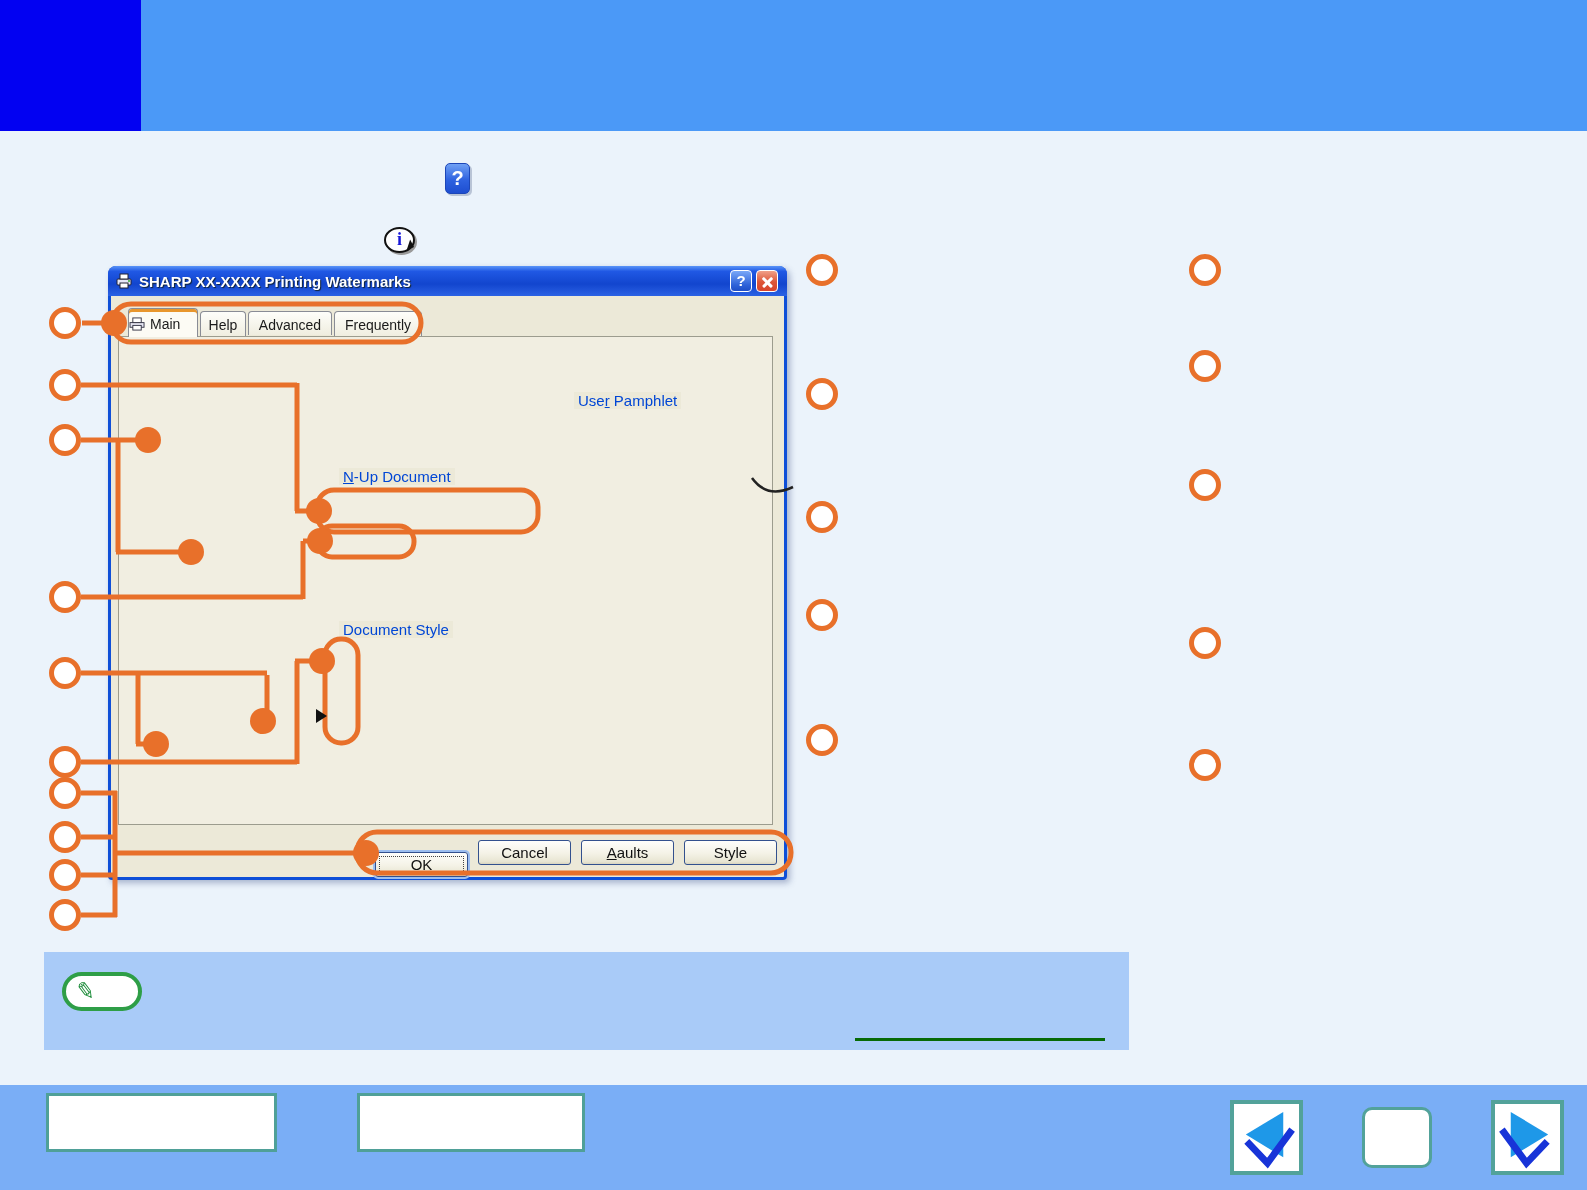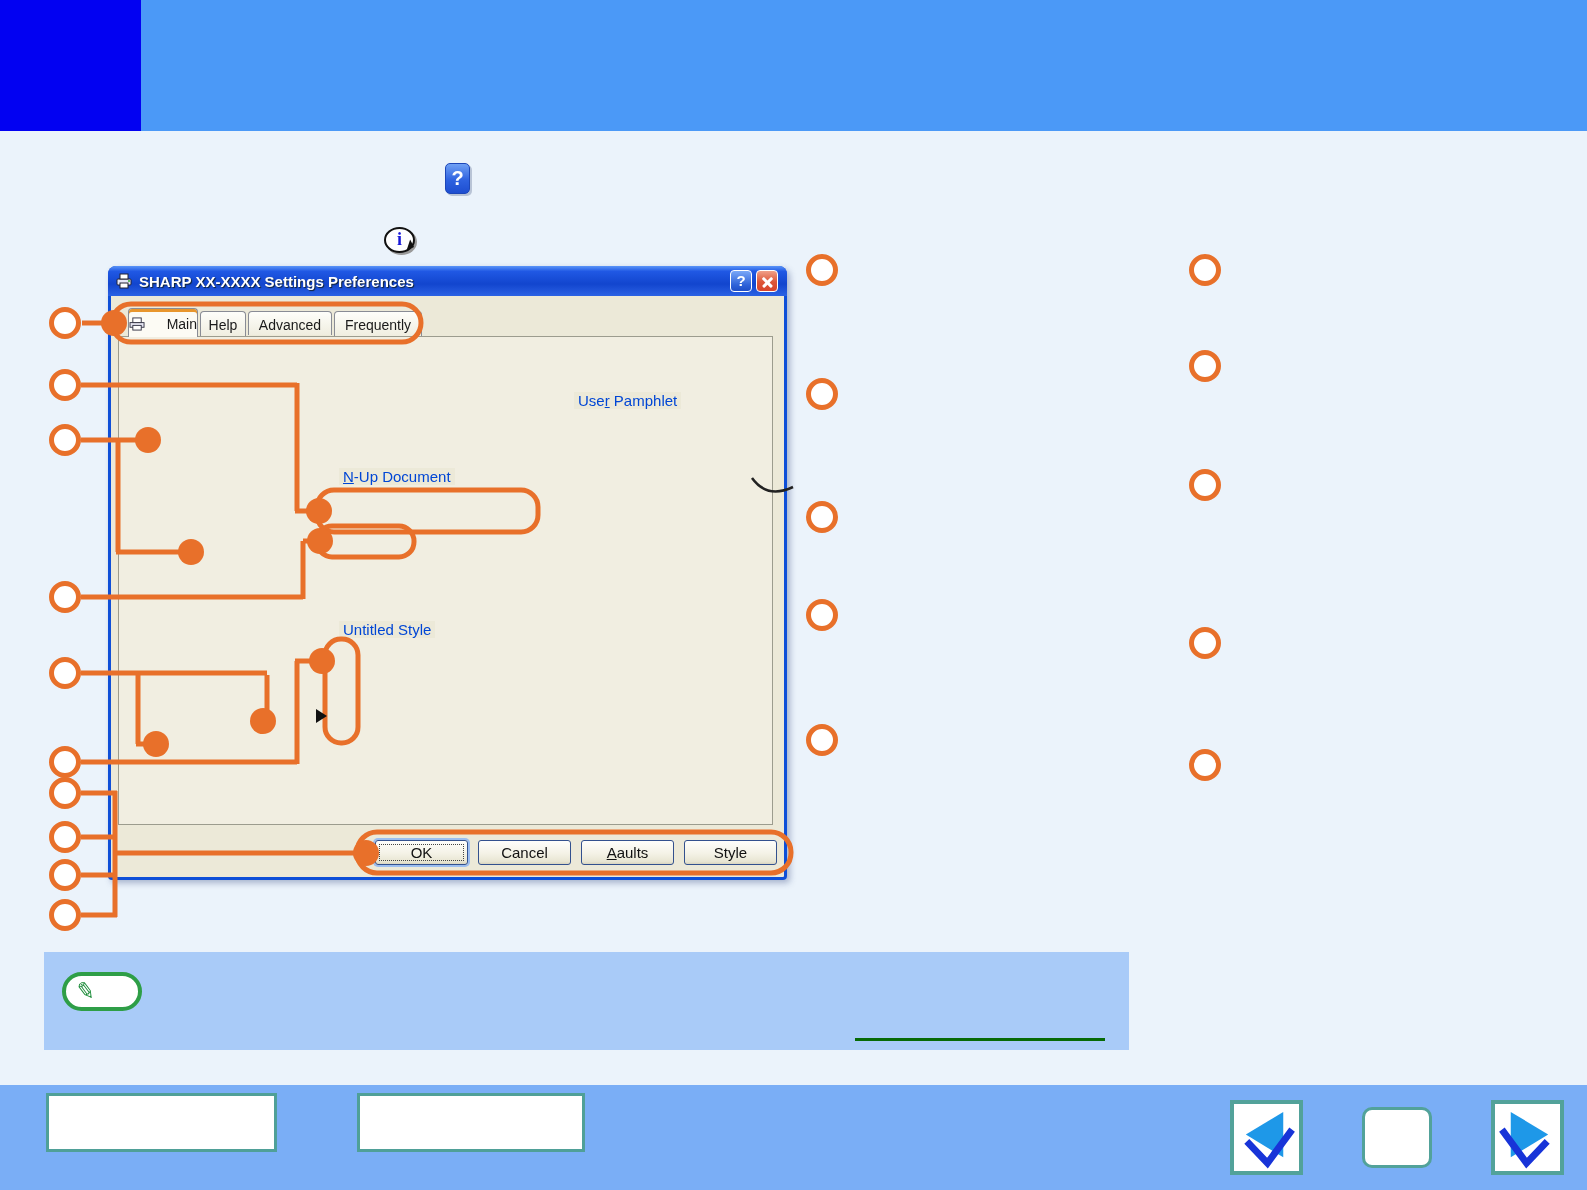--- a/index.html
+++ b/index.html
@@ -36,21 +36,21 @@
   #tb-help{left:622px;background:linear-gradient(180deg,#7AA8F8,#2E62D8 70%,#1E4EC8);}
   #tb-close{left:648px;background:linear-gradient(180deg,#F0A088,#DD5638 55%,var(--close-red));}
   #tb-close .xbar{position:absolute;left:4px;top:10px;width:13px;height:2.5px;background:#fff;border-radius:1px;}
   #tb-close .x1{transform:rotate(45deg);} #tb-close .x2{transform:rotate(-45deg);}
 
   
   .tab{position:absolute;box-sizing:border-box;border:1px solid #898C95;border-bottom:none;
        border-radius:4px 4px 0 0;background:linear-gradient(180deg,#FEFEFA,#EFEDDF);
        font-size:14px;text-align:center;padding-top:5px;}
   #tab-main{left:20px;top:42px;width:70px;height:29px;background:#FCFBF4;z-index:3;
-       box-shadow:inset 0 3px 0 var(--tab-accent-orange);display:flex;align-items:center;justify-content:space-between;gap:4px;padding-top:2px;}
+       box-shadow:inset 0 3px 0 var(--tab-accent-orange);display:flex;align-items:center;justify-content:flex-start;gap:4px;padding-top:2px;}
   #tab-paper{left:92px;top:45px;width:46px;height:26px;}
   #tab-advanced{left:140px;top:45px;width:84px;height:24px;}
   #tab-watermarks{left:226px;top:45px;width:88px;height:26px;}
   #tab-panel{position:absolute;left:10px;top:70px;width:655px;height:489px;background:#F1EEE1;
        border:1px solid #9C9C8E;box-sizing:border-box;z-index:1;}
 
   
   #banner{position:absolute;left:22px;top:81px;width:506px;height:30px;overflow:hidden;
        background:linear-gradient(90deg,#4046E0 0%,#6F79EC 38%,#AEBBF6 68%,#D8E4FA 100%);}
   #banner-title{position:absolute;left:8px;top:3px;color:#fff;font-weight:bold;font-size:21px;letter-spacing:.5px;
@@ -104,21 +104,21 @@
   .cell{position:absolute;top:4px;width:41px;height:85px;border:1px dashed #B4B4B4;box-sizing:border-box;
        display:flex;align-items:center;justify-content:center;font-weight:bold;font-size:30px;color:var(--preview-number-blue);}
   #cell1{left:3px;} #cell2{left:47px;}
   #vline{position:absolute;left:90px;top:256px;width:2px;height:14px;background:#222;}
   #varrow{position:absolute;left:87px;top:268px;width:0;height:0;border:4px solid transparent;border-top:6px solid #111;}
   #doc-icon{position:absolute;left:72px;top:274px;width:38px;height:40px;background:#fff;border:2px solid #1A1A1A;box-sizing:border-box;}
   #doc-icon .lines{position:absolute;left:5px;top:5px;right:9px;bottom:5px;
        background:repeating-linear-gradient(180deg,#222 0 2px,transparent 2px 6px);}
 
   
-  #btn-ok{box-shadow:0 0 0 2px #9CBEF0;}
+  #btn-ok{box-shadow:0 0 0 2px #9CBEF0;margin-top:12px;}
   #btn-ok::after{content:"";position:absolute;left:3px;top:3px;right:3px;bottom:3px;border:1px dotted #444;}
 
   
   .co-circle{position:absolute;width:32px;height:32px;border-radius:50%;background:#fff;
        border:5px solid var(--callout-orange);box-sizing:border-box;z-index:60;}
 
   
   #note-box{position:absolute;left:44px;top:952px;width:1085px;height:98px;background:var(--note-bg);}
   #note-pill{position:absolute;left:18px;top:20px;width:80px;height:39px;background:#fff;
        border:4px solid var(--note-green);border-radius:21px;box-sizing:border-box;}
@@ -155,21 +155,21 @@
 
   <div id="dialog">
 
     <div id="titlebar">
       <svg width="18" height="18" viewBox="0 0 18 18">
         <rect x="2" y="7" width="14" height="6" rx="1" fill="#E8E8F8" stroke="#223"></rect>
         <rect x="5" y="2" width="8" height="5" fill="#fff" stroke="#223"></rect>
         <rect x="5" y="11" width="8" height="5" fill="#fff" stroke="#223"></rect>
         <circle cx="14" cy="9" r="1" fill="#3a3"></circle>
       </svg>
-      <span id="title-text">SHARP XX-XXXX Settings Preferences</span>
+      <span id="title-text">SHARP XX-XXXX Printing Watermarks</span>
       <div class="tb-btn" id="tb-help">?</div>
       <div class="tb-btn" id="tb-close">
         <span class="xbar x1"></span>
           <span class="xbar x2"></span>
       </div>
     </div>
 
     <div class="tab" id="tab-main">
       <svg width="17" height="14" viewBox="0 0 18 15">
         <rect x="1" y="6" width="15" height="5" fill="#E6E6F2" stroke="#334"></rect>
@@ -260,21 +260,21 @@
     </div>
     <div class="cb" style="left:226px;top:266px;"></div>
     <span class="lbl" style="left:248px;top:264px;"><span></span><span class="u">B</span><span>order</span></span>
     <span class="lbl" style="left:226px;top:289px;"><span></span><span class="u">O</span><span>rder</span></span>
     <div class="combo" style="left:226px;top:311px;width:189px;height:26px;">
       <span class="ctext">Left To Right</span>
       <span class="carrow"></span>
     </div>
 
     <div class="grp" style="left:220px;top:364px;width:210px;height:142px;"></div>
-    <span class="grp-label" style="left:231px;top:355px;">Untitled Style</span>
+    <span class="grp-label" style="left:231px;top:355px;">Document Style</span>
     <div class="radio selected" style="left:228px;top:380px;"></div>
     <span class="lbl" style="left:249px;top:379px;"><span></span><span class="u">1</span><span>-Sided</span></span>
     <div class="radio" style="left:228px;top:401px;"></div>
     <span class="lbl" style="left:249px;top:400px;"><span>2-Sided[Boo</span><span class="u">k</span><span>]</span></span>
     <div class="radio" style="left:228px;top:422px;"></div>
     <span class="lbl" style="left:249px;top:421px;"><span></span><span class="u">2</span><span>-Sided[Tablet]</span></span>
     <div class="radio disabled" style="left:228px;top:443px;"></div>
     <span class="lbl dis-text" style="left:249px;top:442px;"><span>Pa</span><span class="u">m</span><span>phlet Style</span></span>
     <div class="combo disabled" style="left:226px;top:471px;width:189px;height:25px;">
       <span class="ctext">2-Up Pamphlet</span>

